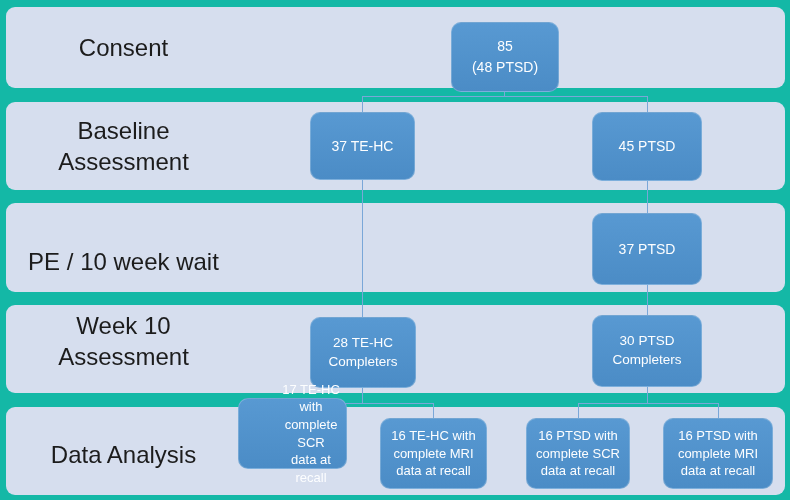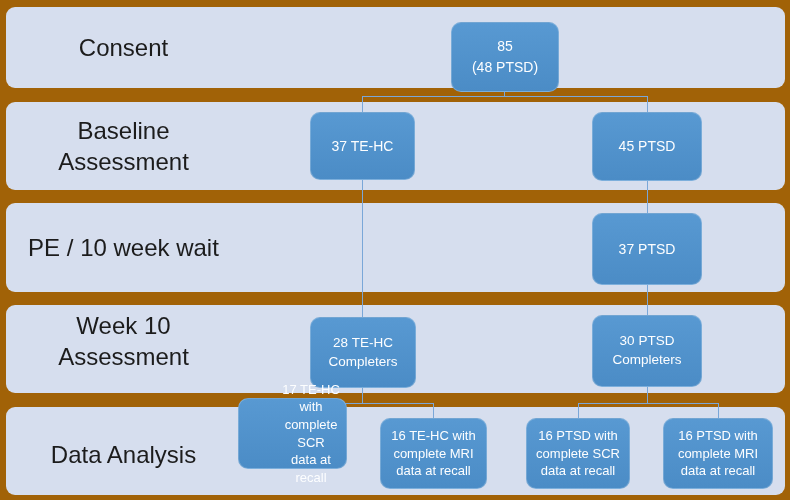--- a/index.html
+++ b/index.html
@@ -5,21 +5,21 @@
   html, body {
     margin: 0;
     padding: 0;
     background: #ffffff;
     font-family: "Liberation Sans", sans-serif;
   }
   .canvas {
     position: relative;
     width: 790px;
     height: 500px;
-    background: #a16207;
+    background: #14b8a6;
     overflow: hidden;
   }
   
   .band {
     position: absolute;
     left: 6px;
     width: 779px;
     background: var(--band-fill, #d6deee);
     border-radius: 9px;
     z-index: 0;
@@ -39,21 +39,21 @@
     justify-content: center;
     text-align: center;
     white-space: pre-line;
     color: var(--label-text, #1c1c1c);
     font-size: 24px;
     line-height: 1.3;
     z-index: 3;
   }
   .stage-label.r1 { top: 7px;   height: 81px; }
   .stage-label.r2 { top: 102px; height: 88px; }
-  .stage-label.r3 { top: 203px; height: 89px; }
+  .stage-label.r3 { top: 217px; height: 89px; }
   .stage-label.r4 { top: 305px; height: 72px; }
   .stage-label.r5 { top: 407px; height: 96px; }
 
   
   .node {
     position: absolute;
     background: linear-gradient(180deg, var(--box-fill-top, #5899d2), var(--box-fill, #4b8cc6));
     border: 1px solid rgba(255,255,255,0.22);
     border-radius: 10px;
     box-sizing: border-box;

